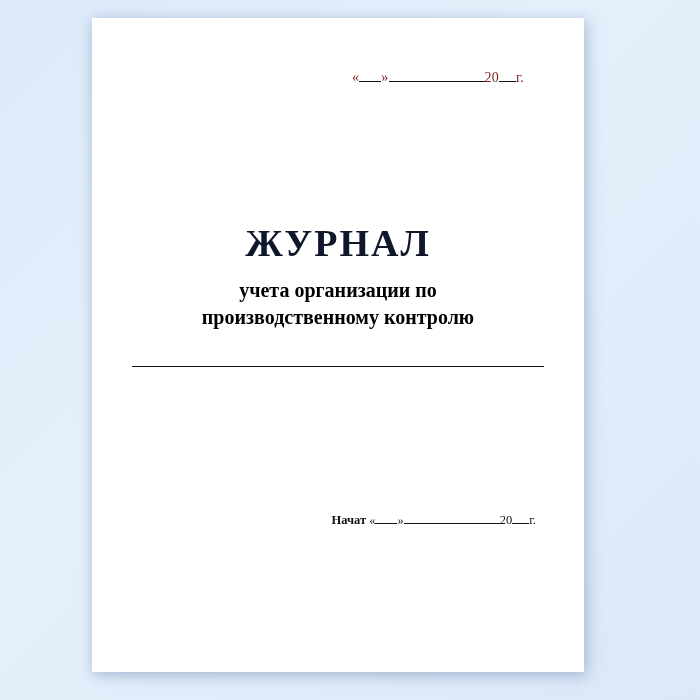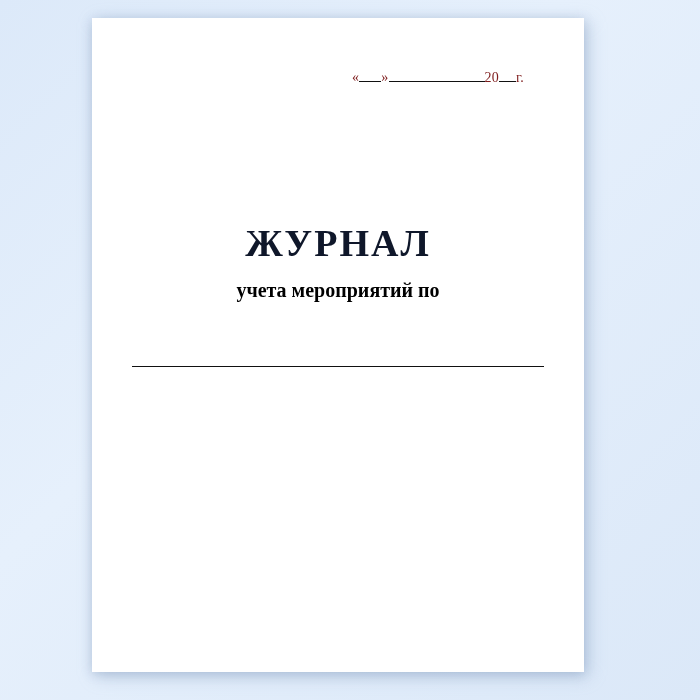--- a/index.html
+++ b/index.html
@@ -138,26 +138,30 @@
   <div class="page">
     <div class="page-inner">
 
       <div class="top-date">
         <span>«</span><span class="fill-line w-short"></span><span>»</span><span class="fill-line w-long"></span><span>20</span><span class="fill-line w-mini"></span><span>г.</span>
       </div>
 
       <div class="title-block">
         <div class="title-main">ЖУРНАЛ</div>
         <div class="title-sub">
-          <div>учета мероприятий по</div>
+          <div>учета организации по</div>
+          <div>производственному контролю</div>
         </div>
       </div>
 
       <div class="org-block">
         <div class="org-rule"></div>
       </div>
 
       <div class="bottom-block">
+        <div class="bottom-row">
+          <span class="bottom-label">Начат</span><span>«</span><span class="fill-line w-short"></span><span>»</span><span class="fill-line w-long"></span><span>20</span><span class="fill-line w-mini"></span><span>г.</span>
+        </div>
       </div>
 
     </div>
   </div>
 </div>
 
 </body></html>

